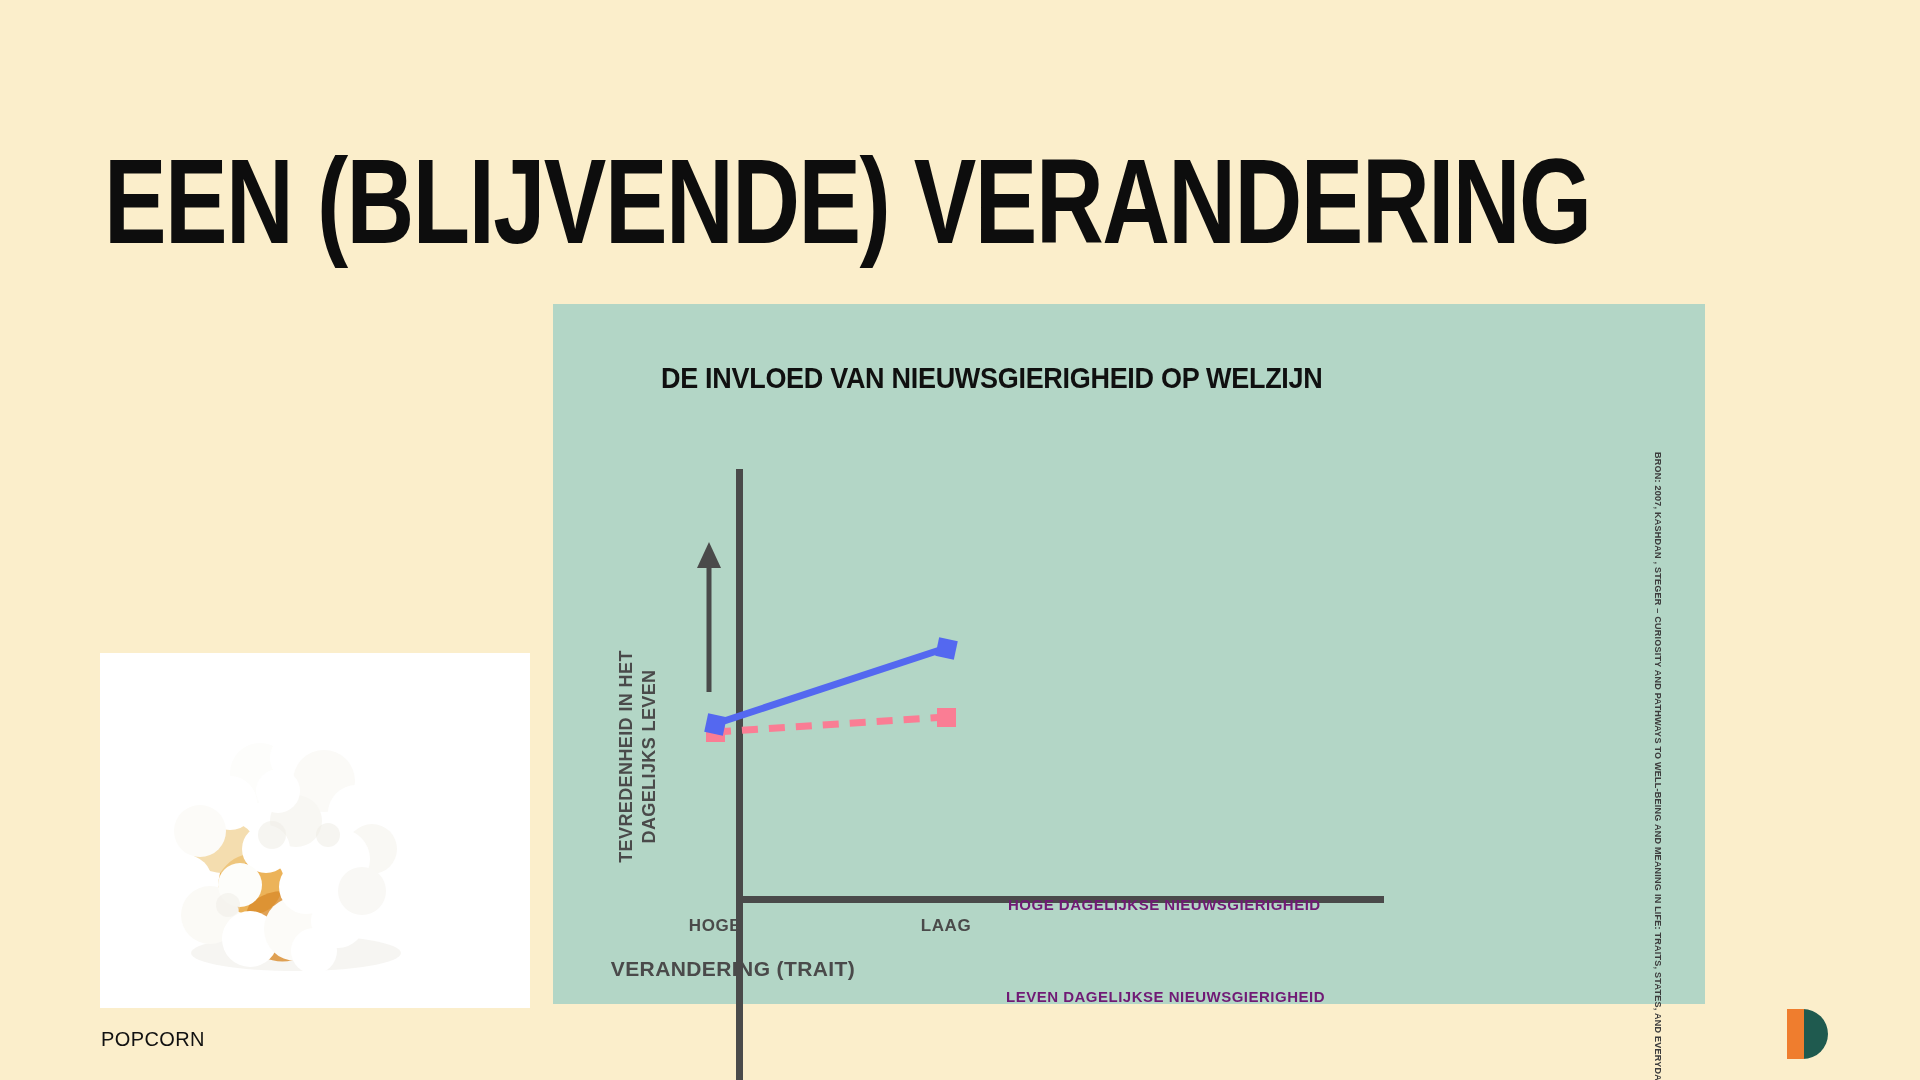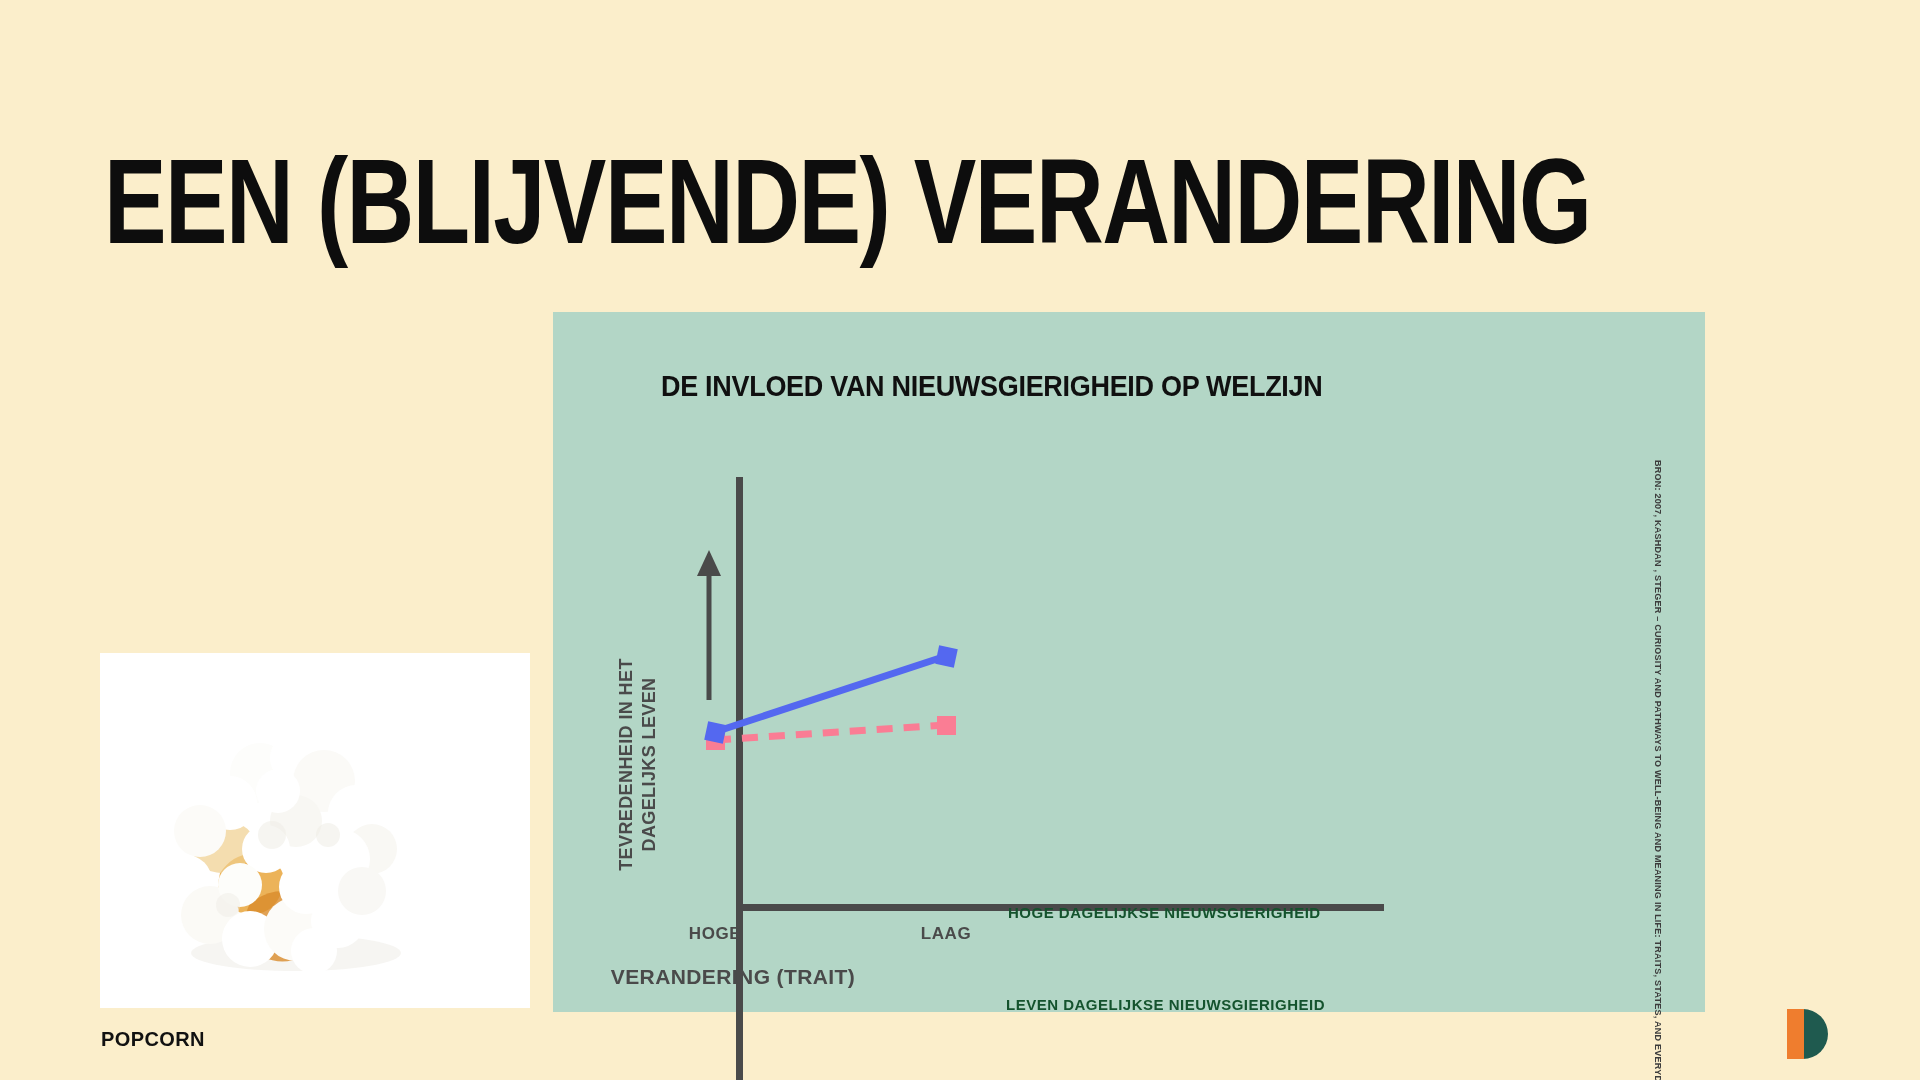--- a/index.html
+++ b/index.html
@@ -45,30 +45,30 @@
   .popcorn-art {
     position: absolute;
     left: 0; top: 0;
     width: 100%; height: 100%;
   }
   .caption {
     position: absolute;
     left: 101px;
     top: 1028px;
     font-size: 20px;
-    font-weight: 700;
+    font-weight: 400;
     letter-spacing: 0.4px;
     color: #111111;
   }
 
   
   .chart-panel {
     position: absolute;
     left: 553px;
-    top: 312px;
+    top: 304px;
     width: 1152px;
     height: 700px;
     background: #b3d6c6;
     text-decoration: underline;
   }
   .chart-title {
     position: absolute;
     left: 108px;
     top: 57px;
     font-size: 27px;
@@ -154,21 +154,21 @@
     height: 700px;
     pointer-events: none;
   }
 
   
   .legend-label {
     position: absolute;
     font-size: 15px;
     font-weight: 700;
     letter-spacing: 0.5px;
-    color: #14532d;
+    color: #701a75;
     white-space: nowrap;
   }
   .legend-label.high { left: 455px; top: 592px; }
   .legend-label.low  { left: 453px; top: 684px; }
 
   
   .source {
     position: absolute;
     left: 1110px;
     top: 148px;

